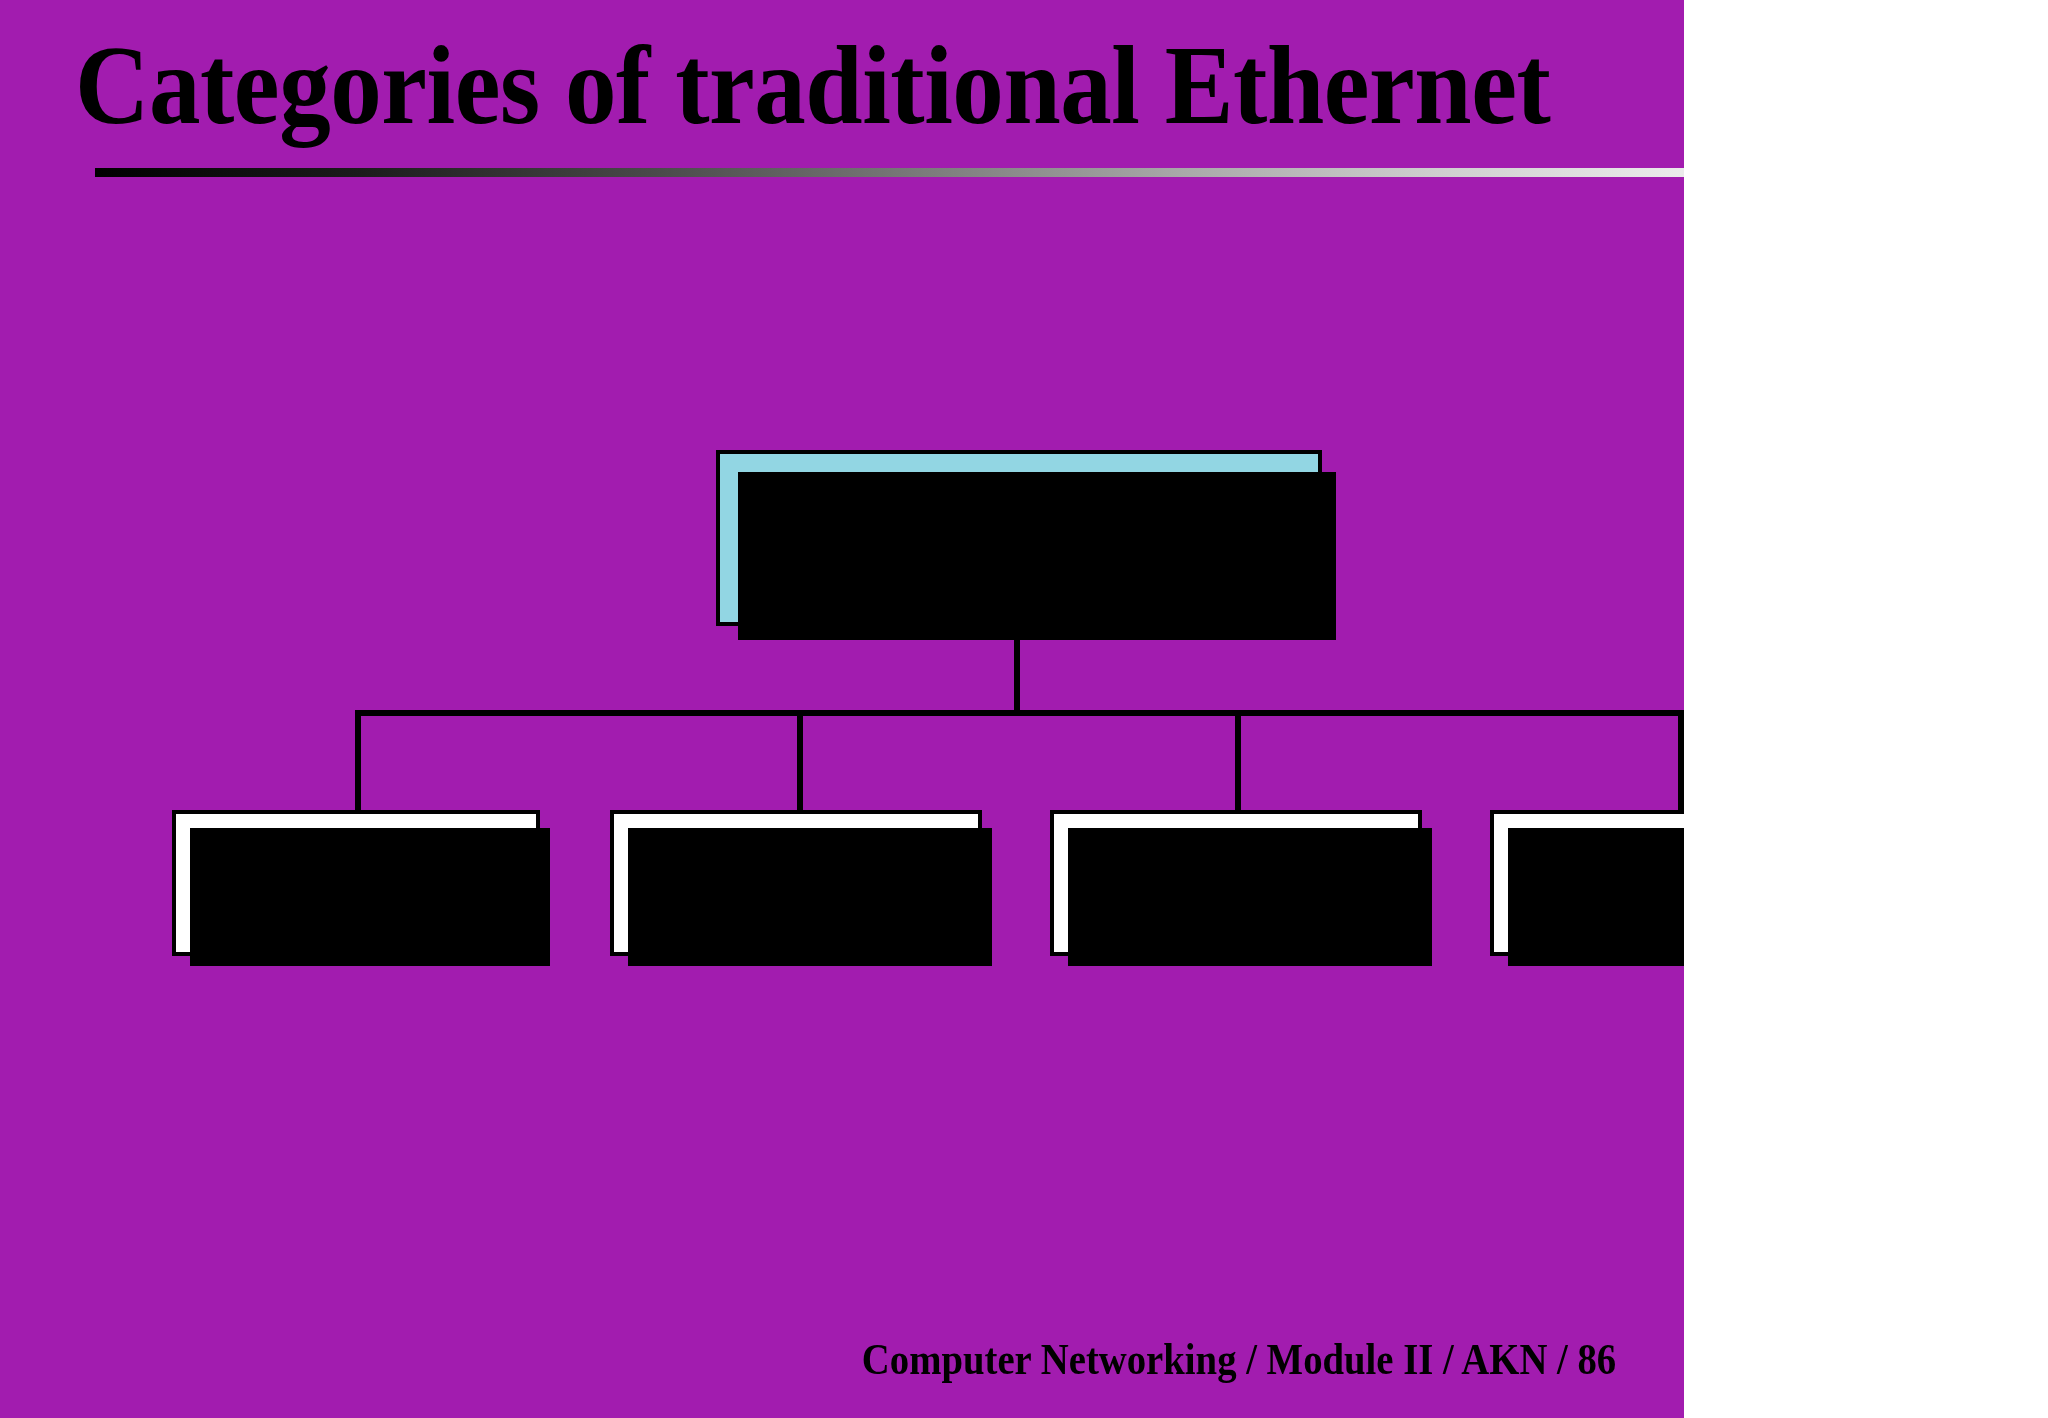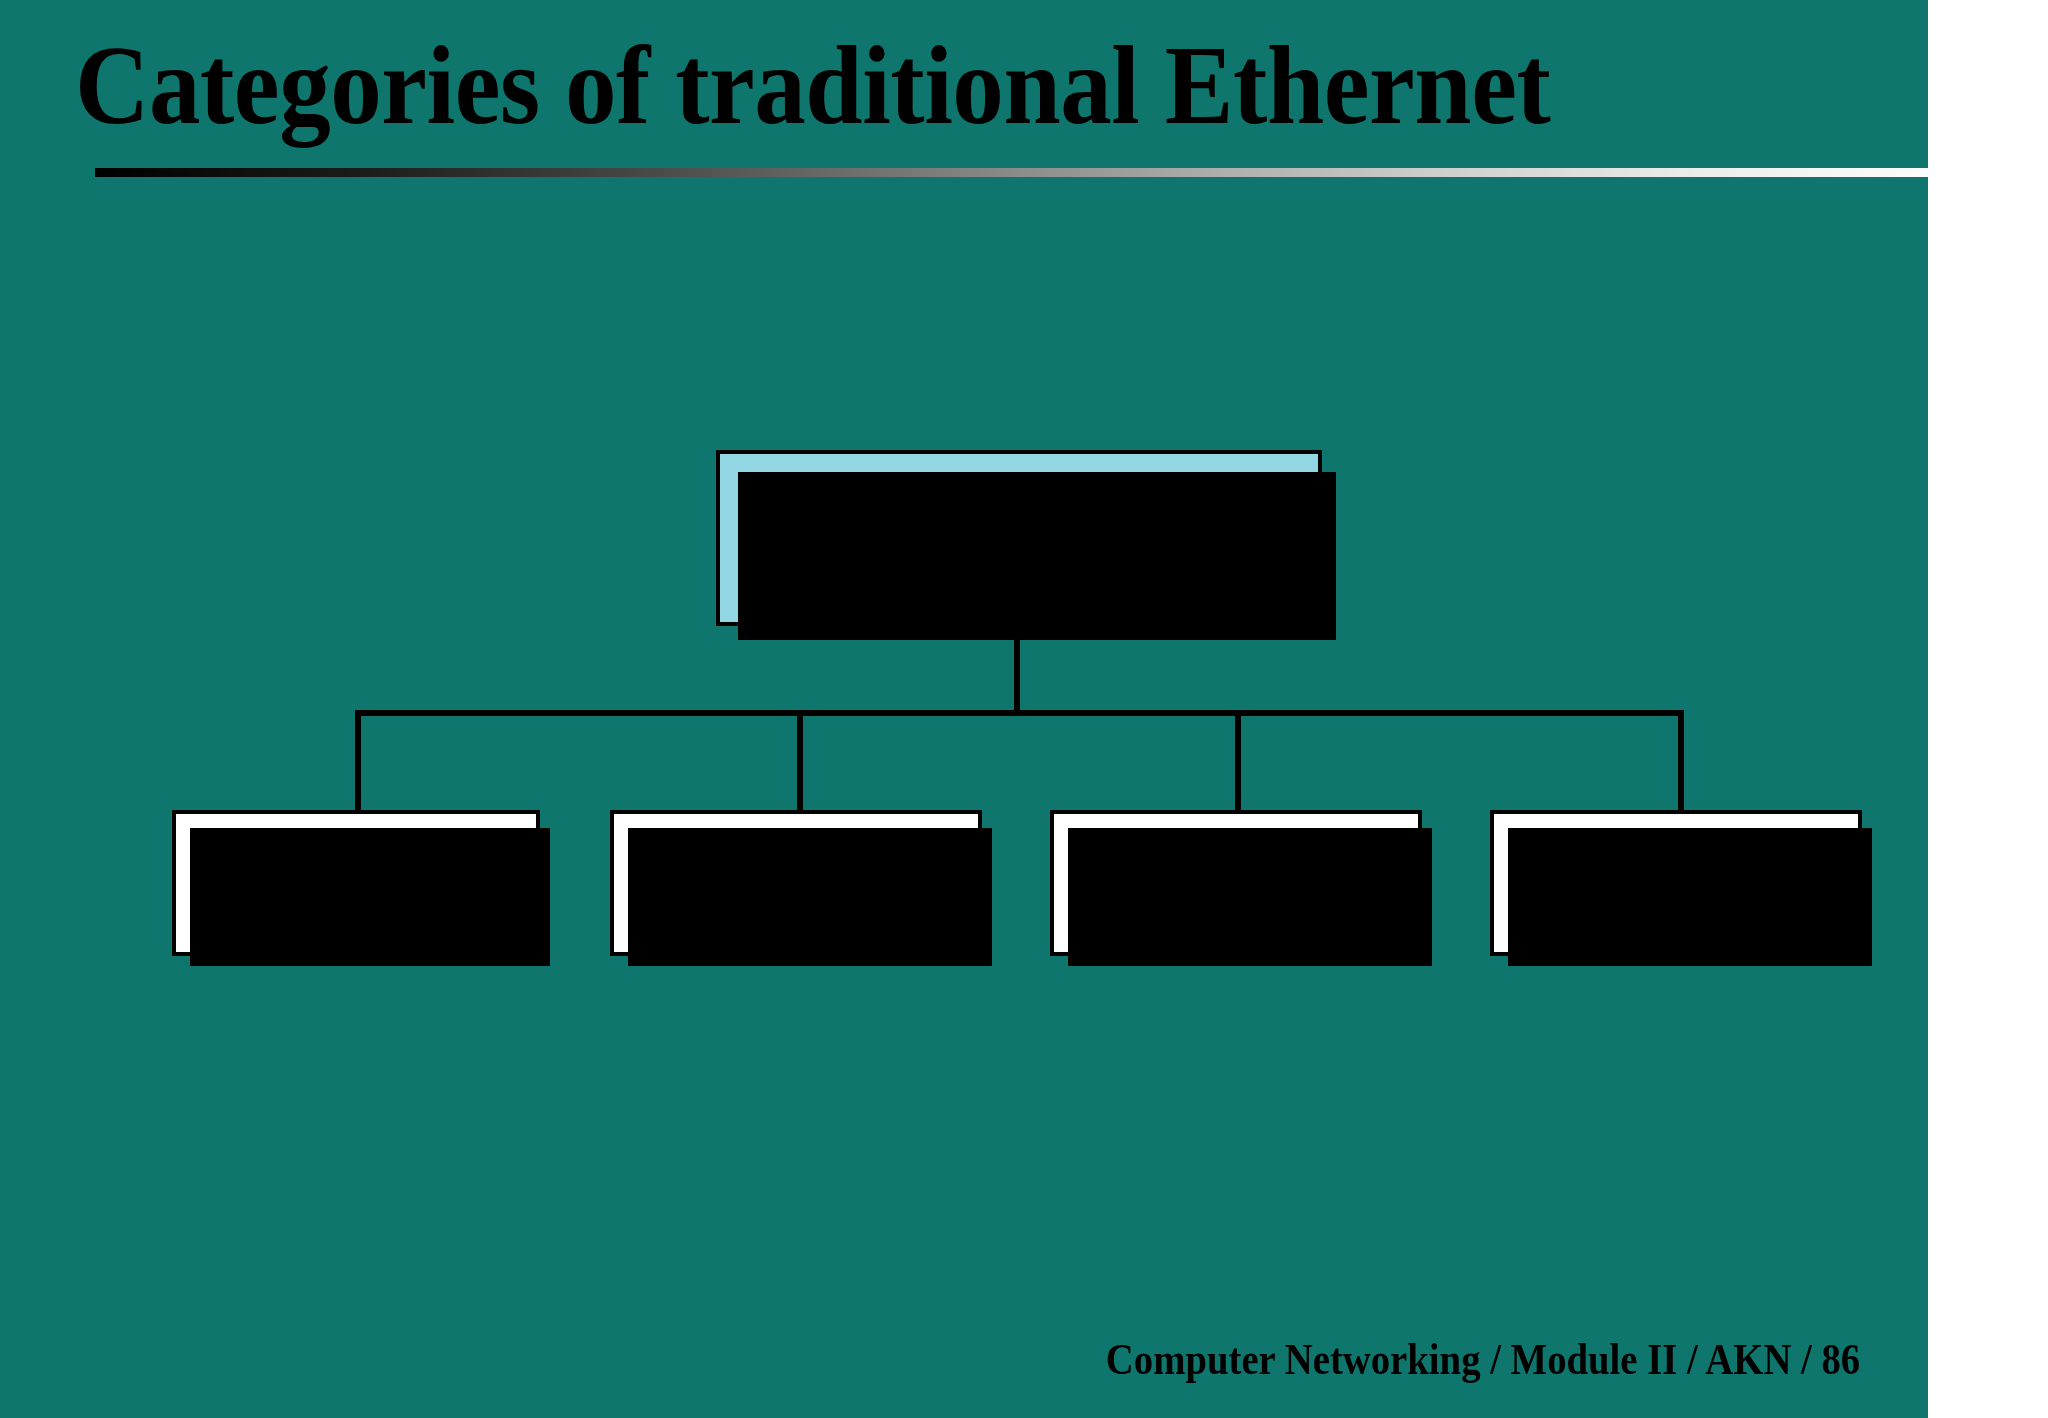--- a/index.html
+++ b/index.html
@@ -6,23 +6,23 @@
   html, body {
     margin: 0;
     padding: 0;
     background: #ffffff;
   }
   body {
     font-family: "Liberation Serif", "DejaVu Serif", serif;
   }
   #slide {
     position: relative;
-    width: 1928px;
+    width: 1684px;
     height: 1418px;
-    background: #0f766e;
+    background: #a21caf;
     overflow: hidden;
   }
 
   
   #title {
     position: absolute;
     left: 75px;
     top: 20px;
     width: 1900px;
     height: 130px;

